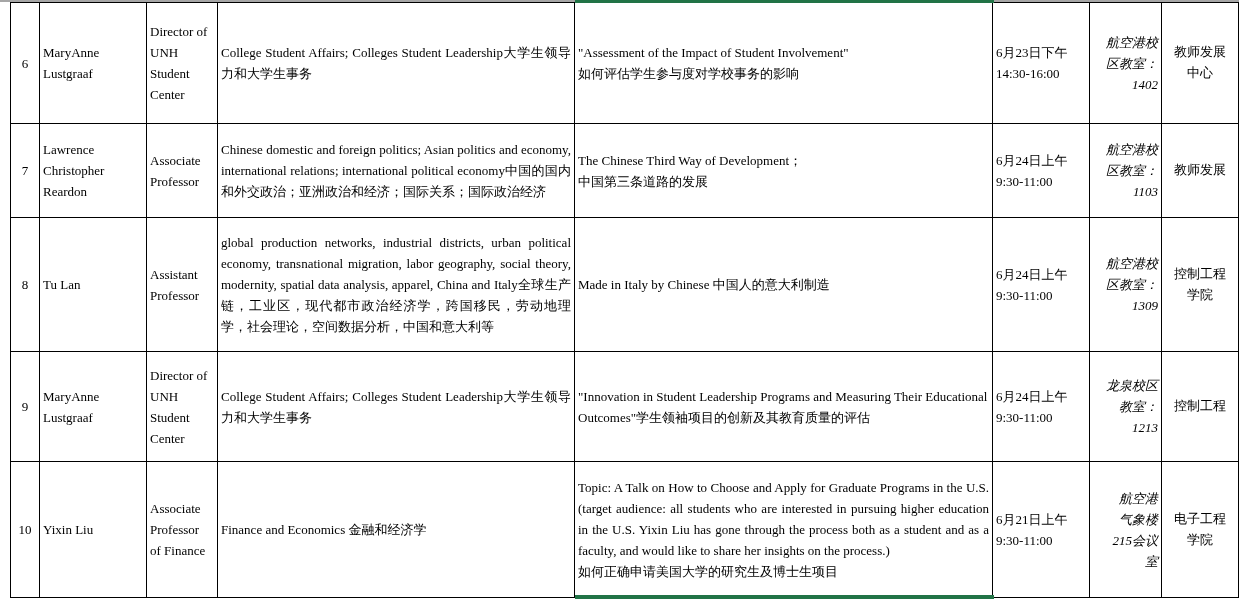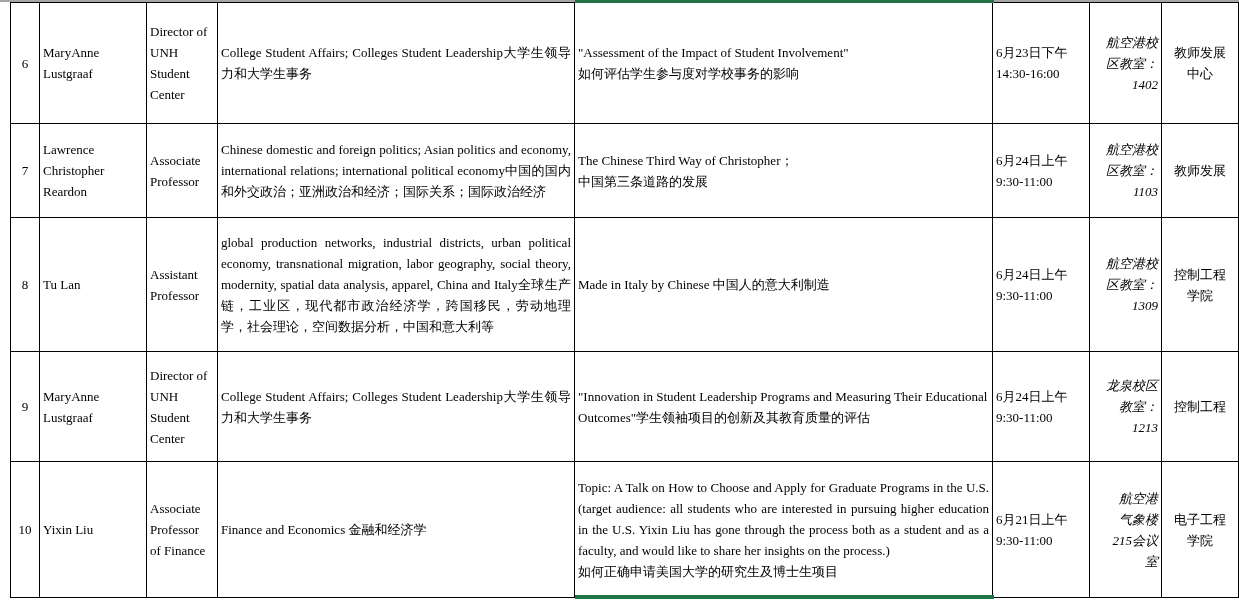--- a/index.html
+++ b/index.html
@@ -29,21 +29,21 @@
     overflow:hidden;
     word-break:break-word;
   }
   td.c-num{text-align:center;}
   td.c-name{text-align:left;}
   td.c-title{text-align:left;padding-left:4px;}
   td.c-research{text-align:justify;text-justify:inter-word;}
   td.c-topic{text-align:left;}
   td.c-date{}
   td.c-loc{text-align:right;font-style:italic;}
-  td.c-org{text-align:center;}
+  td.c-org{text-align:center;font-family:Liberation Mono, monospace;}
   td.center{text-align:left;}
   td.justify{text-align:justify;text-justify:inter-word;}
 </style>
 </head>
 <body>
 
 <div class="screen">
   <div class="top-line-gray"></div>
   <div class="top-line-green"></div>
   <div class="bottom-line-green"></div>
@@ -80,21 +80,21 @@
 中心</td>
       </tr>
       <tr style="height:94px">
         <td class="c-num">7</td>
         <td class="c-name">Lawrence
 Christopher
 Reardon</td>
         <td class="c-title">Associate
 Professor</td>
         <td class="c-research">Chinese domestic and foreign politics; Asian politics and economy, international relations; international political economy中国的国内和外交政治；亚洲政治和经济；国际关系；国际政治经济</td>
-        <td class="c-topic">The Chinese Third Way of Christopher；
+        <td class="c-topic">The Chinese Third Way of Development；
 中国第三条道路的发展</td>
         <td class="c-date">6月24日上午
 9:30-11:00</td>
         <td class="c-loc">航空港校
 区教室：
 1103</td>
         <td class="c-org">教师发展</td>
       </tr>
       <tr style="height:134px">
         <td class="c-num">8</td>

